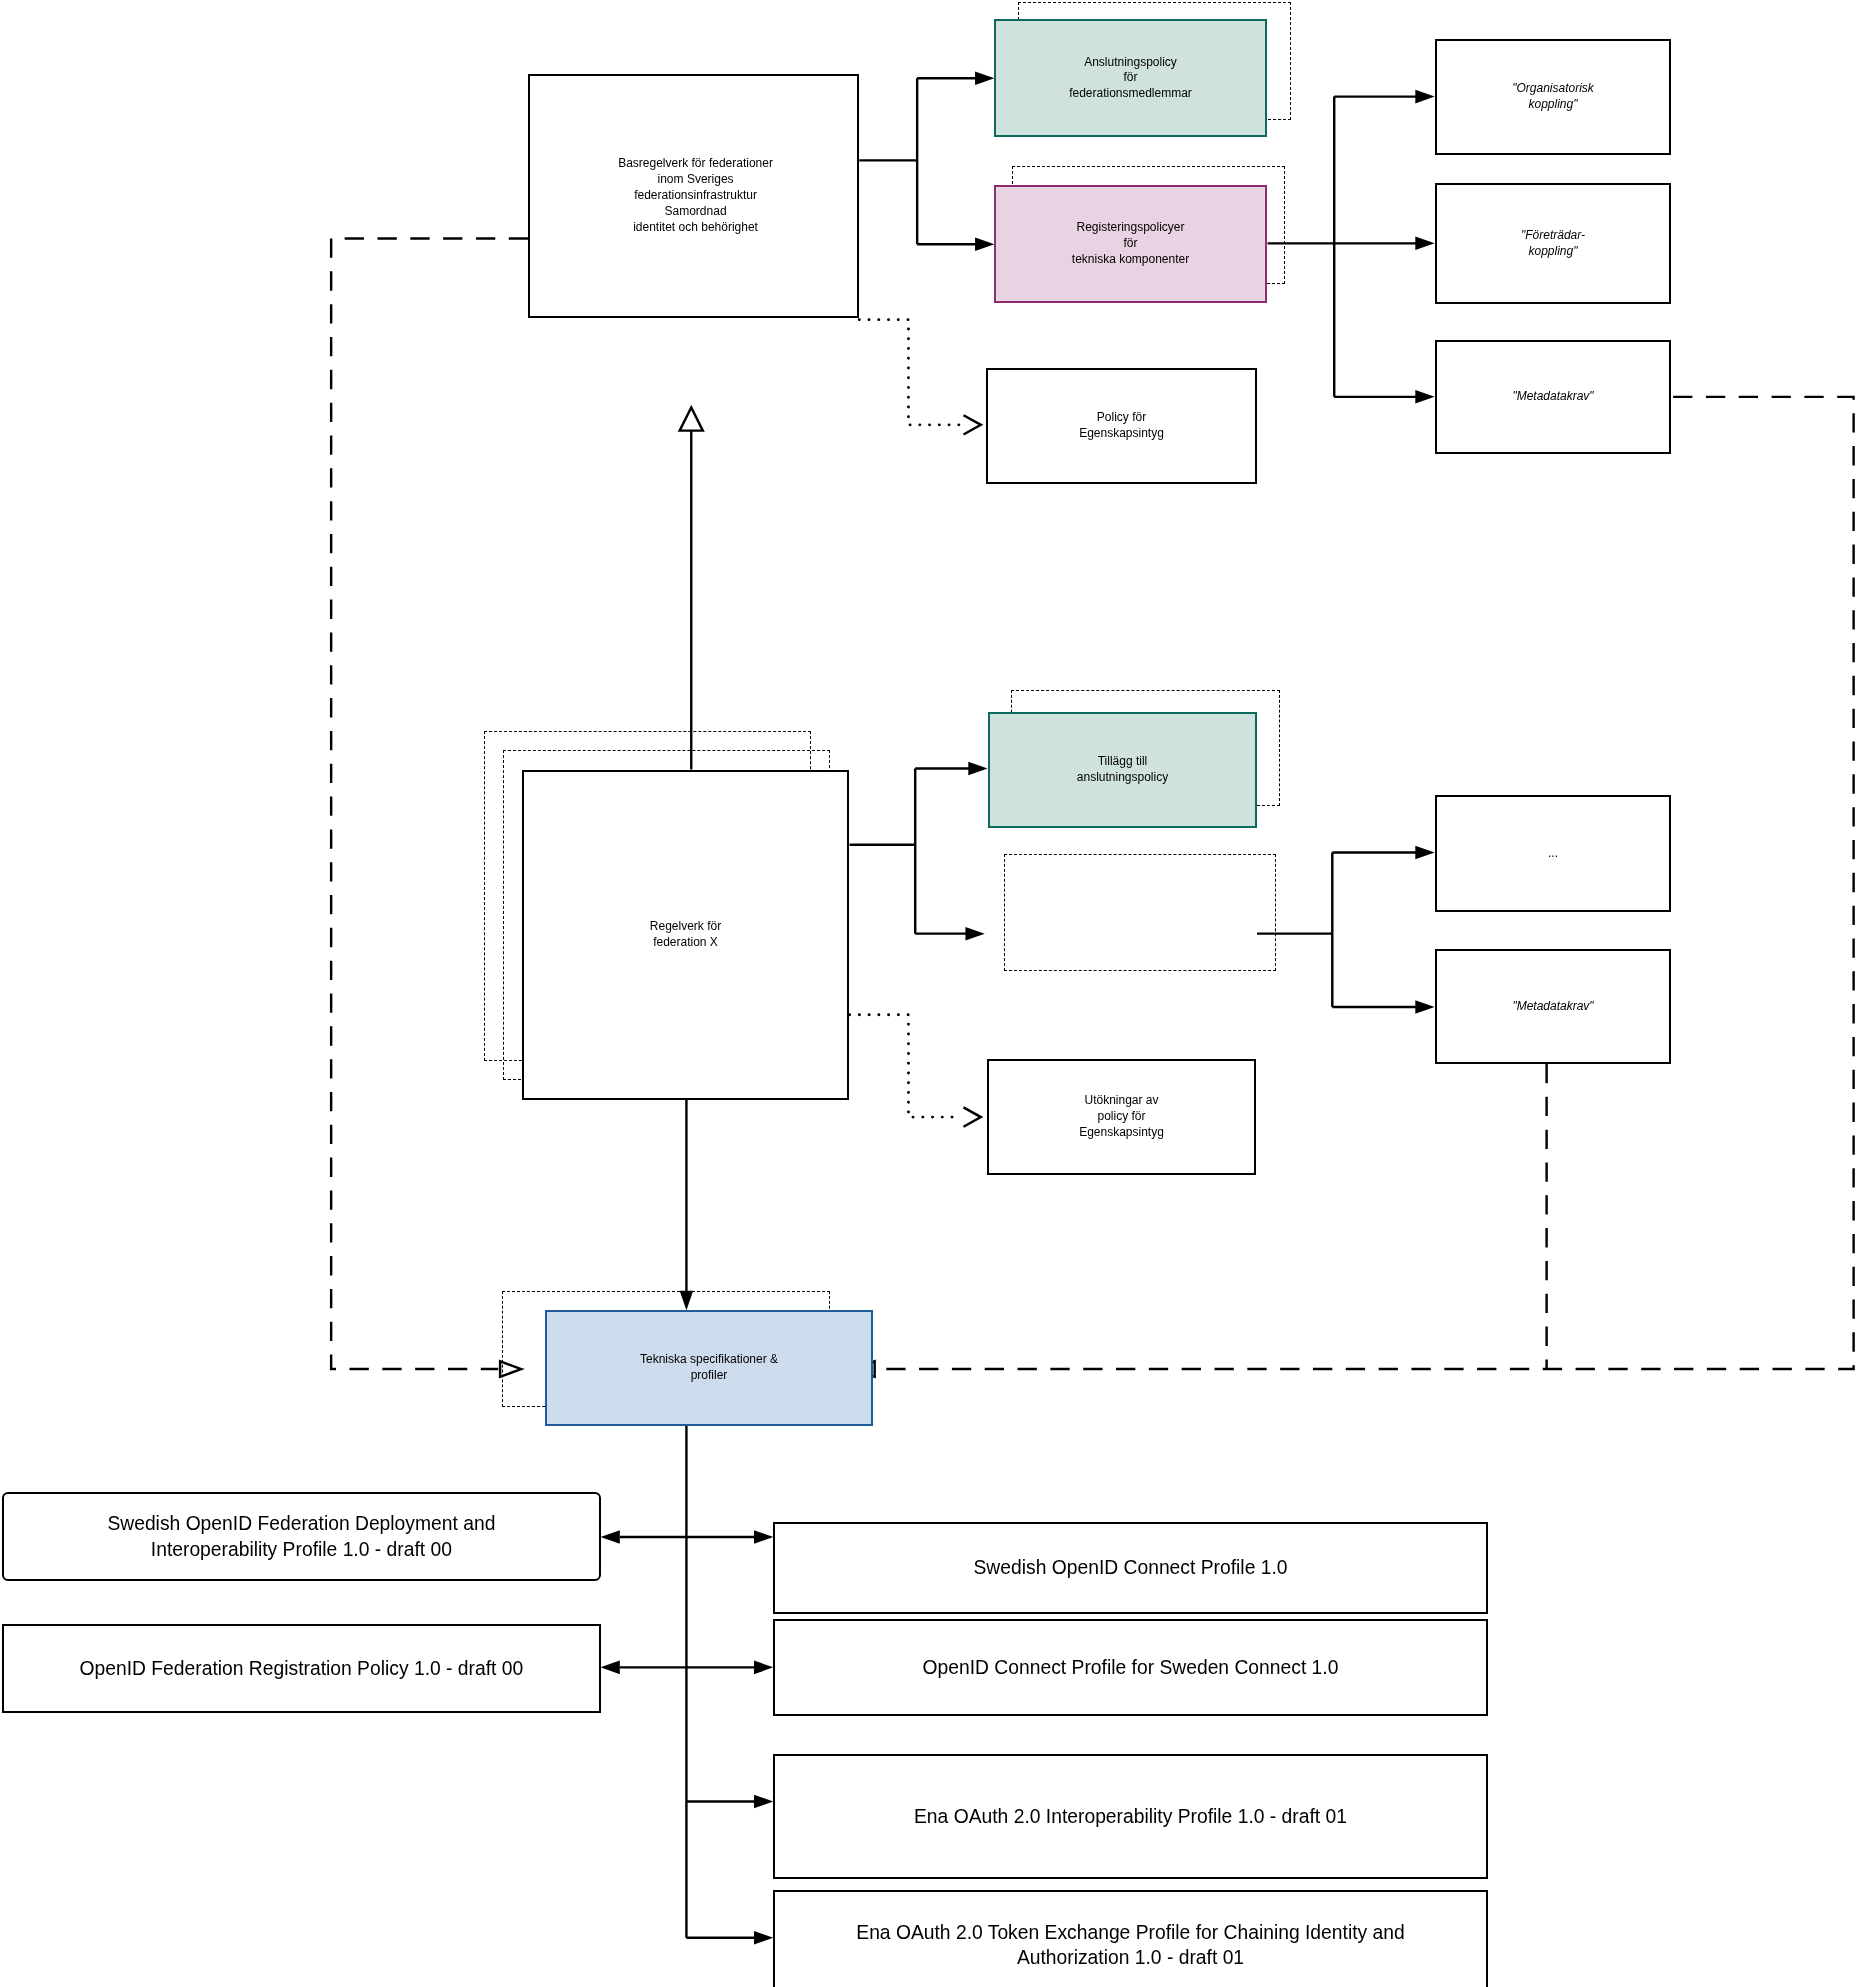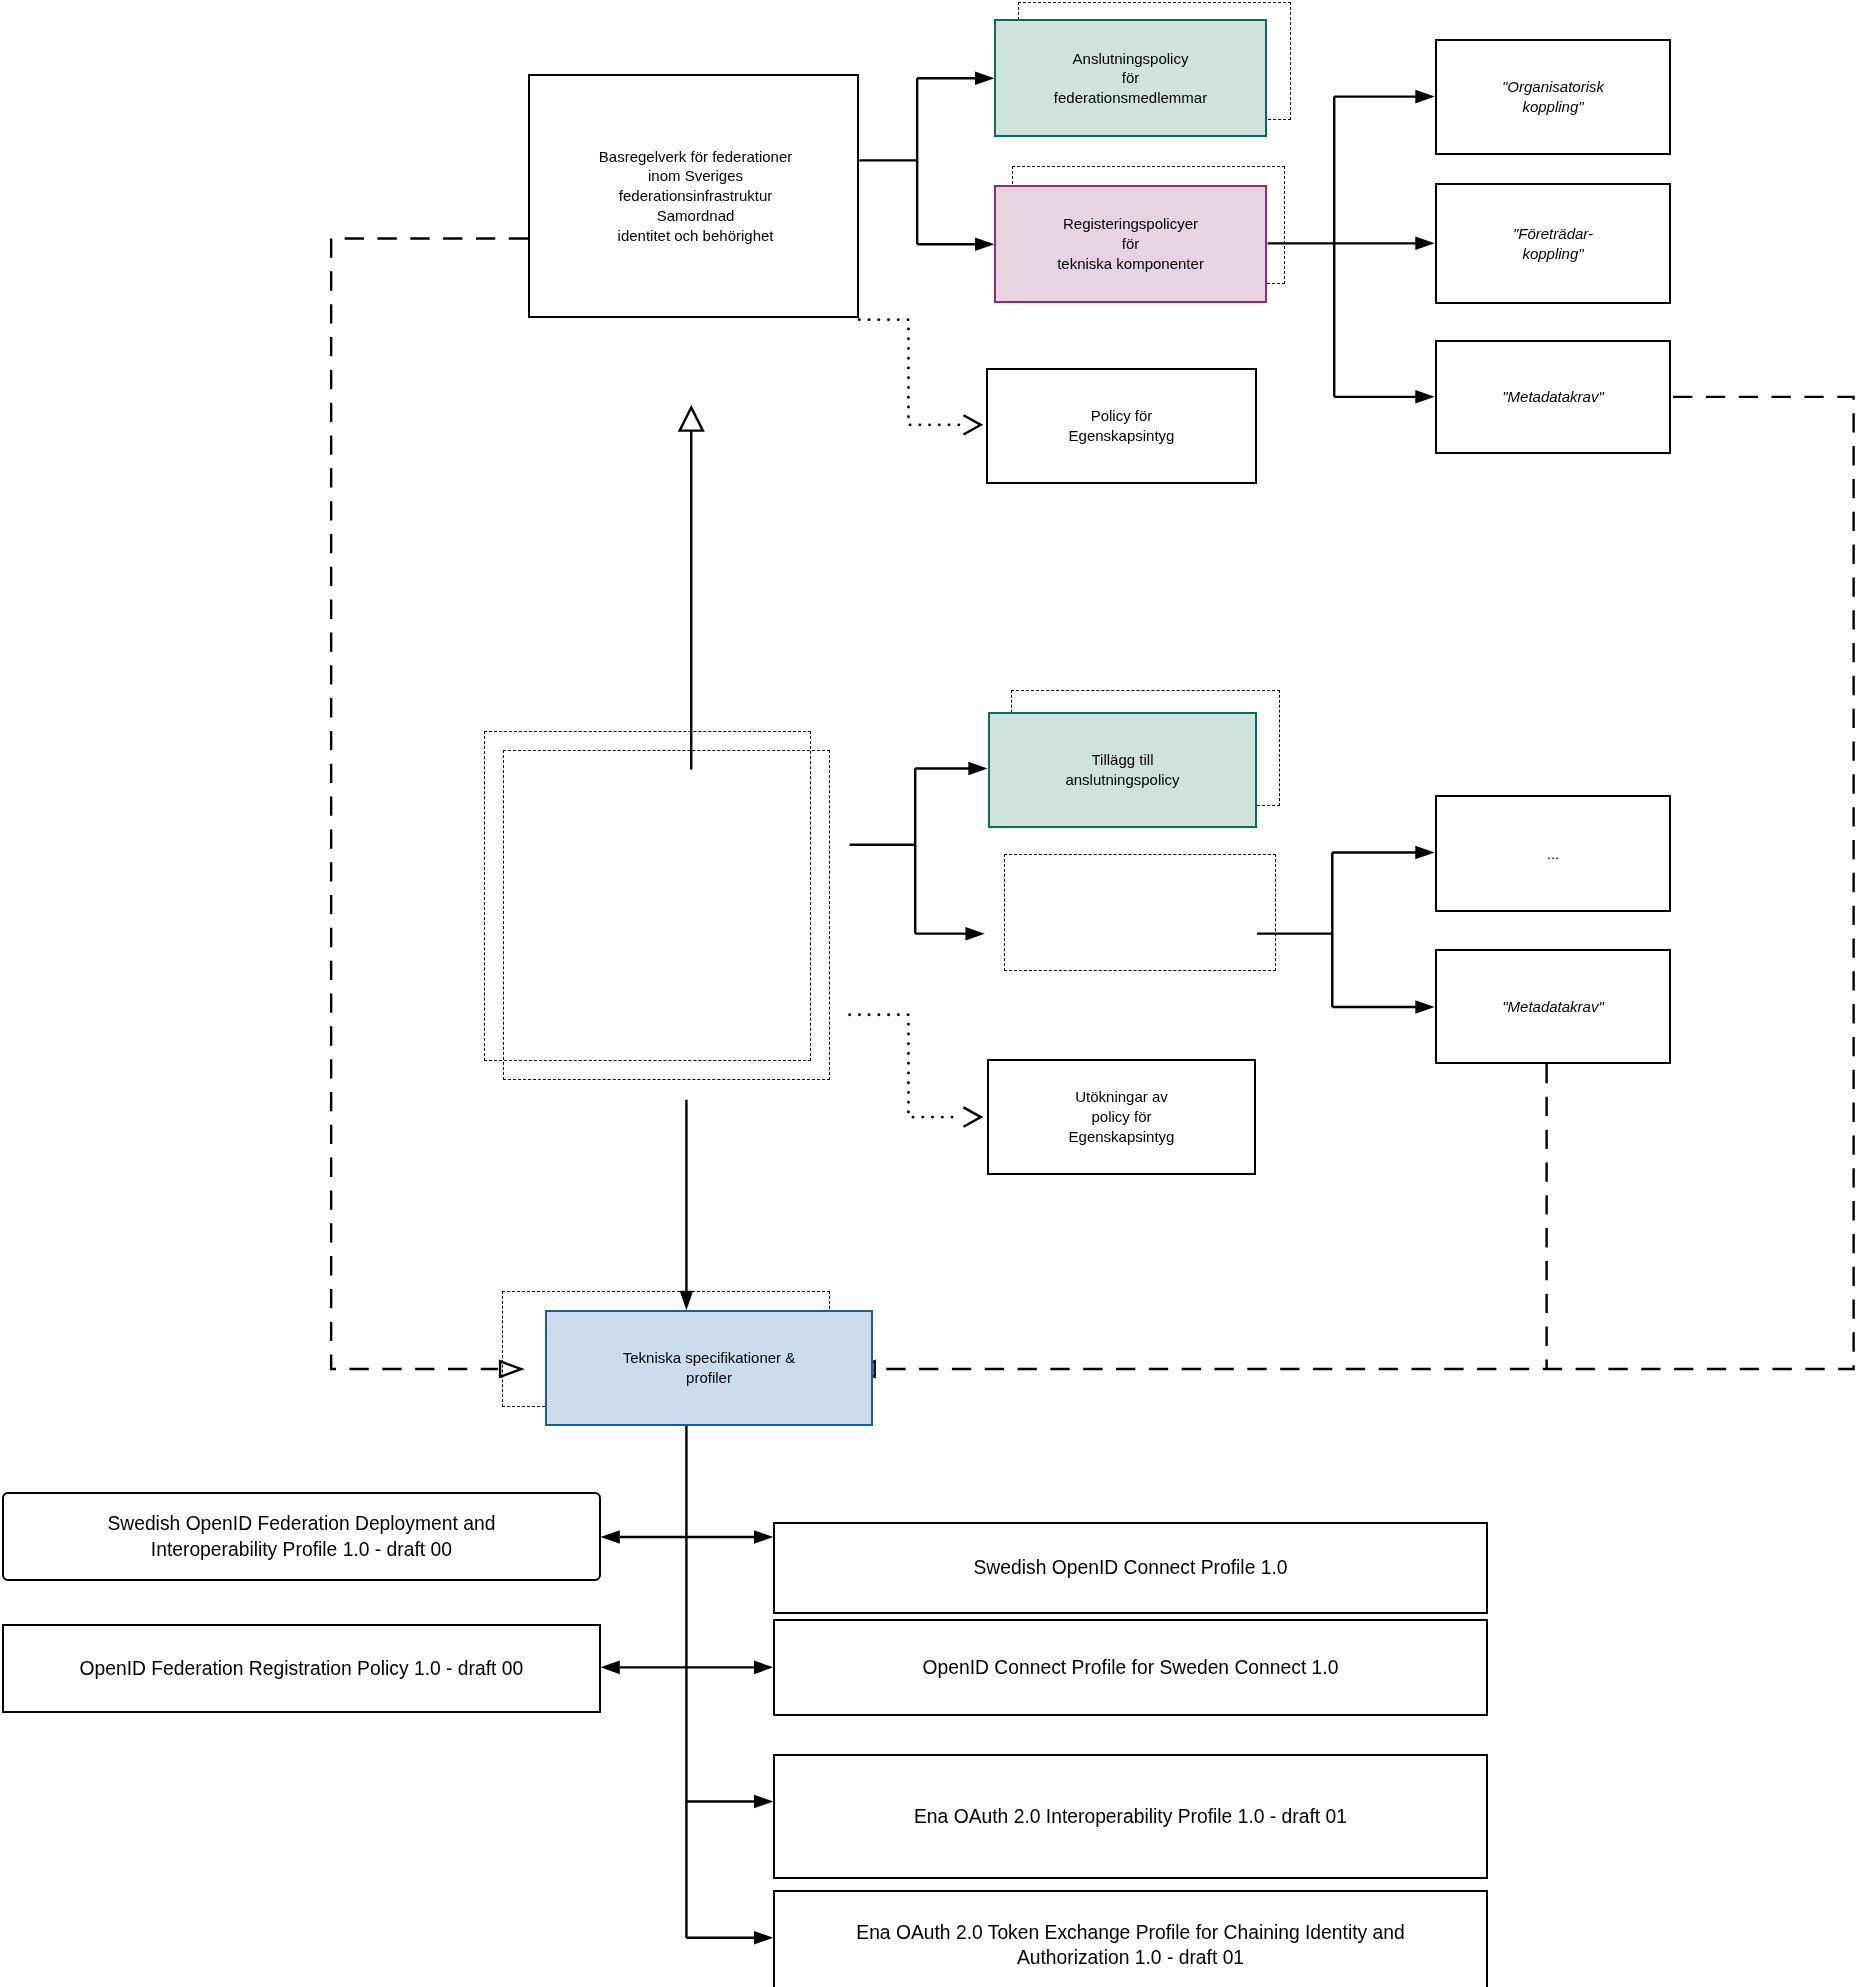--- a/index.html
+++ b/index.html
@@ -1,21 +1,21 @@
 <!DOCTYPE html>
 <html style="--teal-fill: #cfe2de; --teal-border: #0e695e; --pink-fill: #e8d3e3; --pink-border: #8e2d74; --blue-fill: #cddcec; --blue-border: #1f5c99; --line: #000000;"><head>
 <meta charset="utf-8">
 <style>
   html,body{margin:0;padding:0;background:#ffffff;}
   .canvas{position:relative;width:1871px;height:1987px;background:#fff;overflow:hidden;
           font-family:"Liberation Sans","DejaVu Sans",sans-serif;color:#000;}
   .wires{position:absolute;left:0;top:0;z-index:1;}
   .box{position:absolute;box-sizing:border-box;z-index:2;background:#fff;border:2.9px solid #000;
        display:flex;align-items:center;justify-content:center;text-align:center;
-       font-size:15px;line-height:1.32;white-space:pre-line;padding:3.9px;}
+       font-size:12px;line-height:1.32;white-space:pre-line;padding:3.9px;}
   .shadow{position:absolute;box-sizing:border-box;z-index:1;border:1.9px dashed #000;background:transparent;}
   .italic{font-style:italic;}
   .teal{background:var(--teal-fill);border:2.9px solid var(--teal-border);}
   .pink{background:var(--pink-fill);border:2.9px solid var(--pink-border);}
   .blue{background:var(--blue-fill);border:2.9px solid var(--blue-border);margin-left:22px;}
   .bottom{font-size:19.3px;}
   svg .wire{stroke:#000;stroke-width:2.5;fill:none;}
   svg .dashed{stroke:#000;stroke-width:2.5;fill:none;stroke-dasharray:20 14;}
   svg .dotted{stroke:#000;stroke-width:3;fill:none;stroke-dasharray:0.1 10;stroke-linecap:round;}
   svg .head{fill:#000;stroke:none;}
@@ -97,20 +97,22 @@
 koppling"</div>
   <div class="box italic" style="left:1435px;top:183px;width:236px;height:121px;">"Företrädar-
 koppling"</div>
   <div class="box italic" style="left:1435px;top:340px;width:236px;height:114px;">"Metadatakrav"</div>
 
   <div class="box" style="left:986px;top:368px;width:271px;height:116px;">Policy för
 Egenskapsintyg</div>
 
   <div class="shadow" style="left:484px;top:731px;width:327px;height:330px;"></div>
   <div class="shadow" style="left:503px;top:750px;width:327px;height:330px;"></div>
+  <div class="box" style="left:522px;top:770px;width:327px;height:330px;">Regelverk för
+federation X</div>
 
   <div class="shadow" style="left:1011px;top:690px;width:269px;height:116px;"></div>
   <div class="box teal" style="left:988px;top:712px;width:269px;height:116px;">Tillägg till
 anslutningspolicy</div>
 
   <div class="shadow" style="left:1004px;top:854px;width:272px;height:117px;"></div>
 
   <div class="box" style="left:1435px;top:795px;width:236px;height:117px;">...</div>
   <div class="box italic" style="left:1435px;top:949px;width:236px;height:115px;">"Metadatakrav"</div>
 

